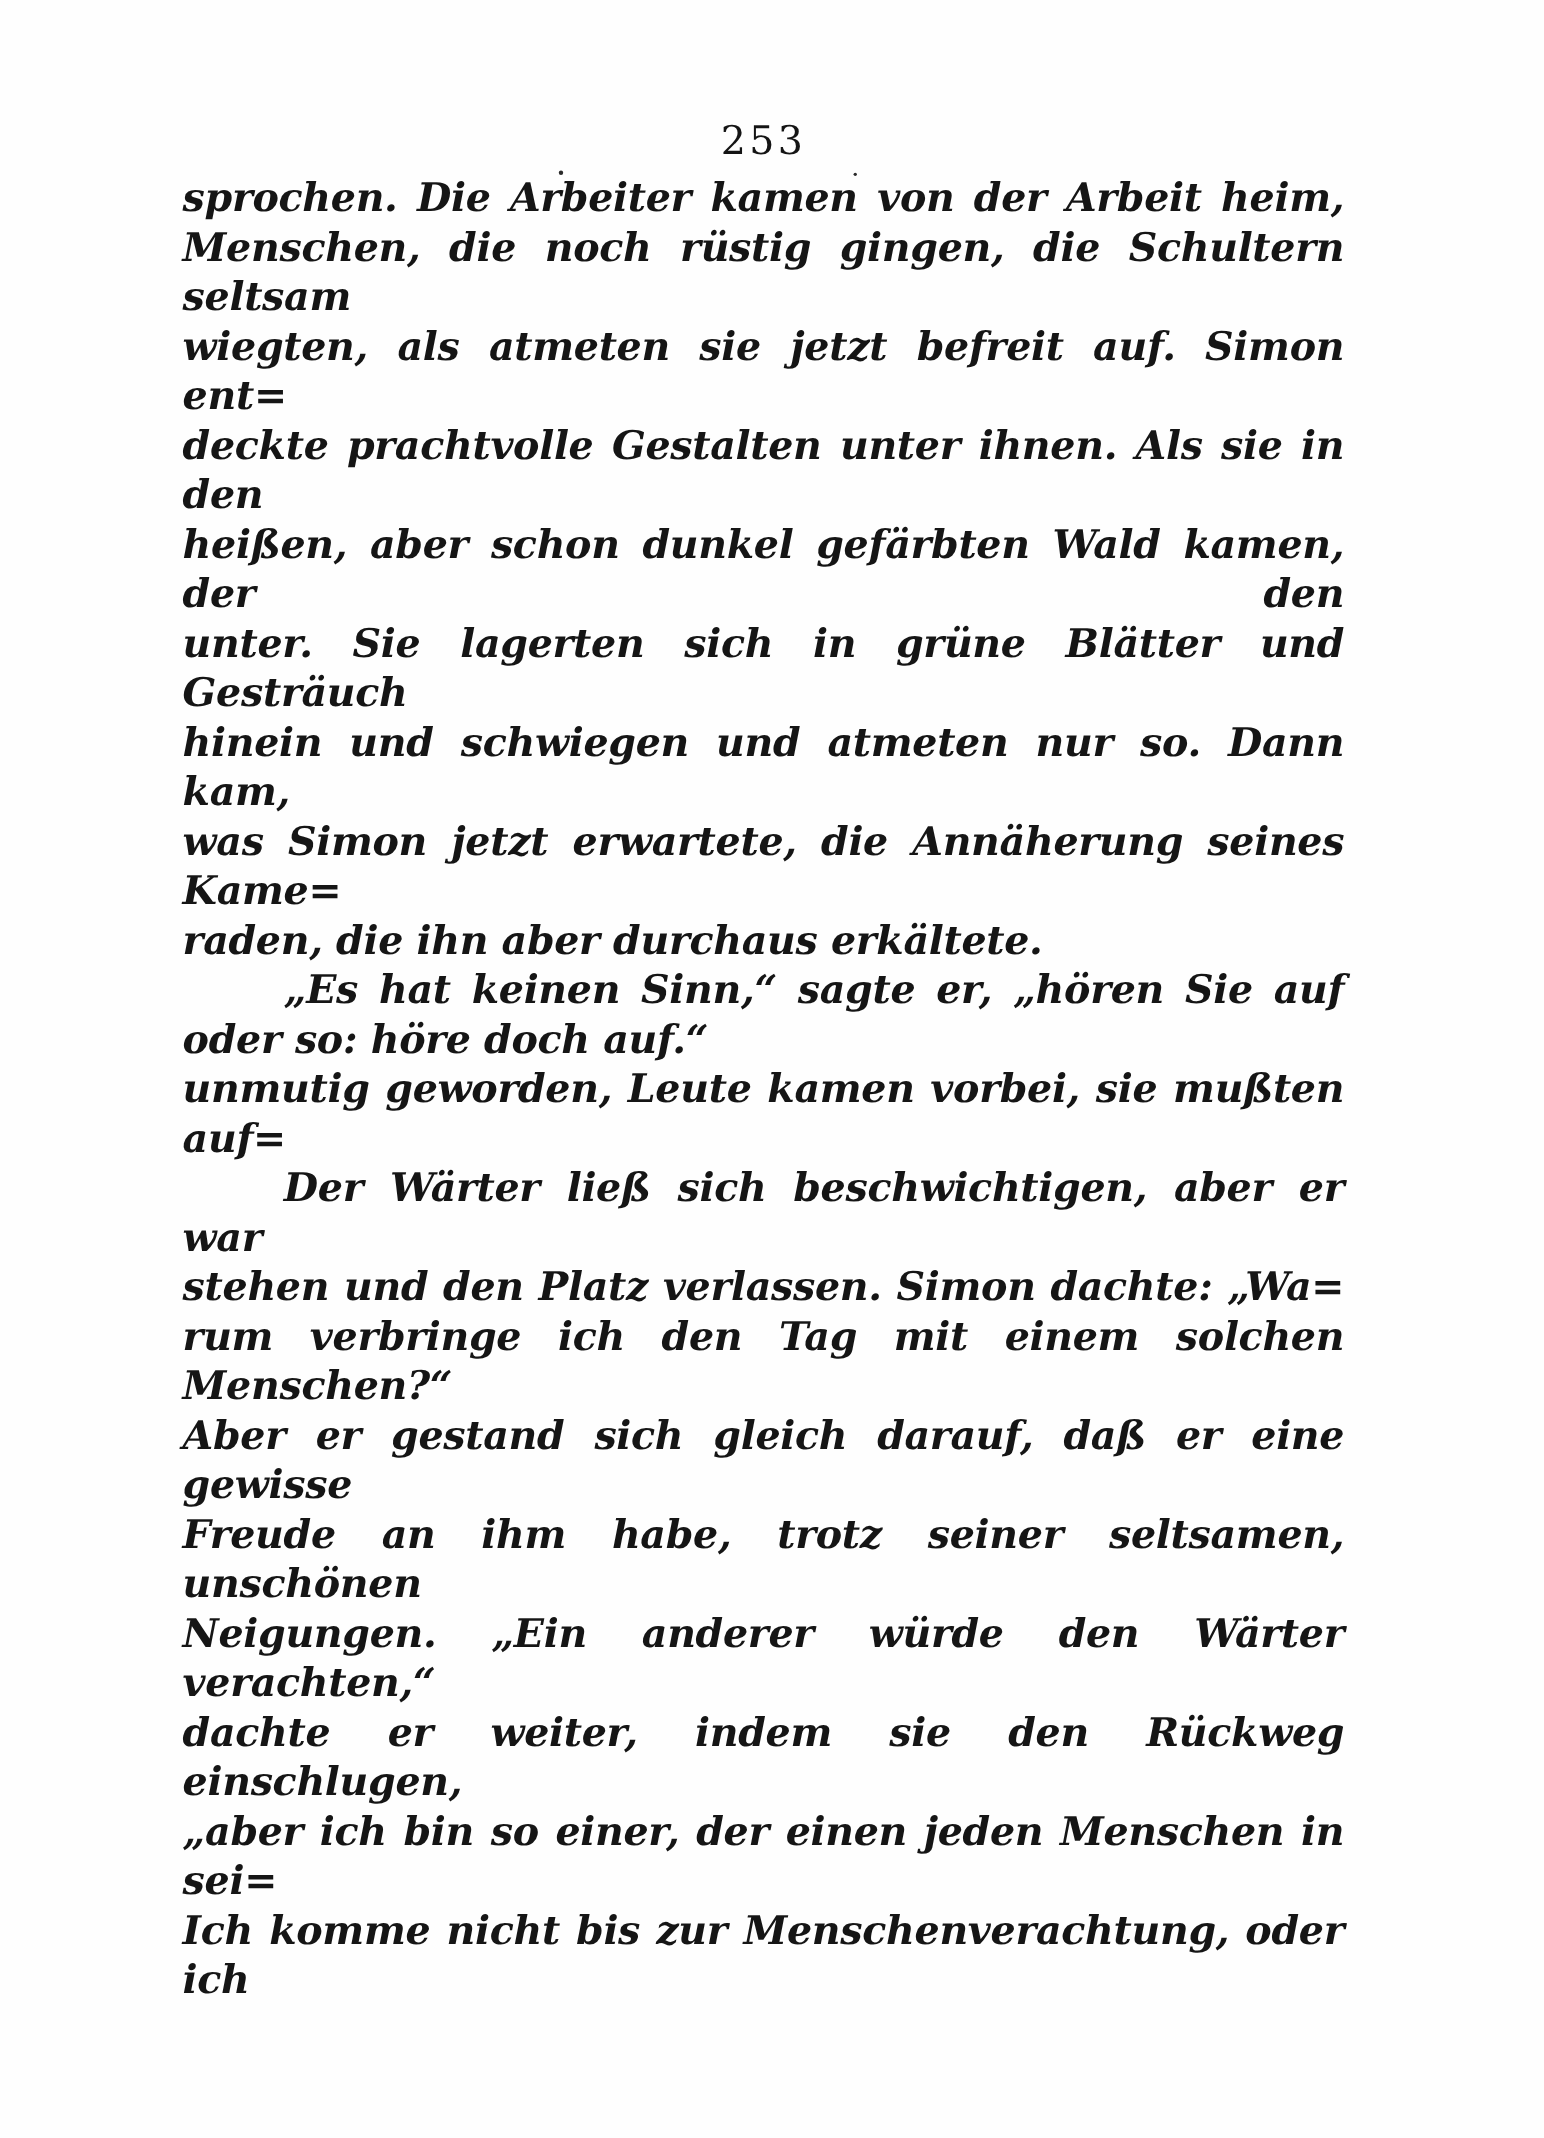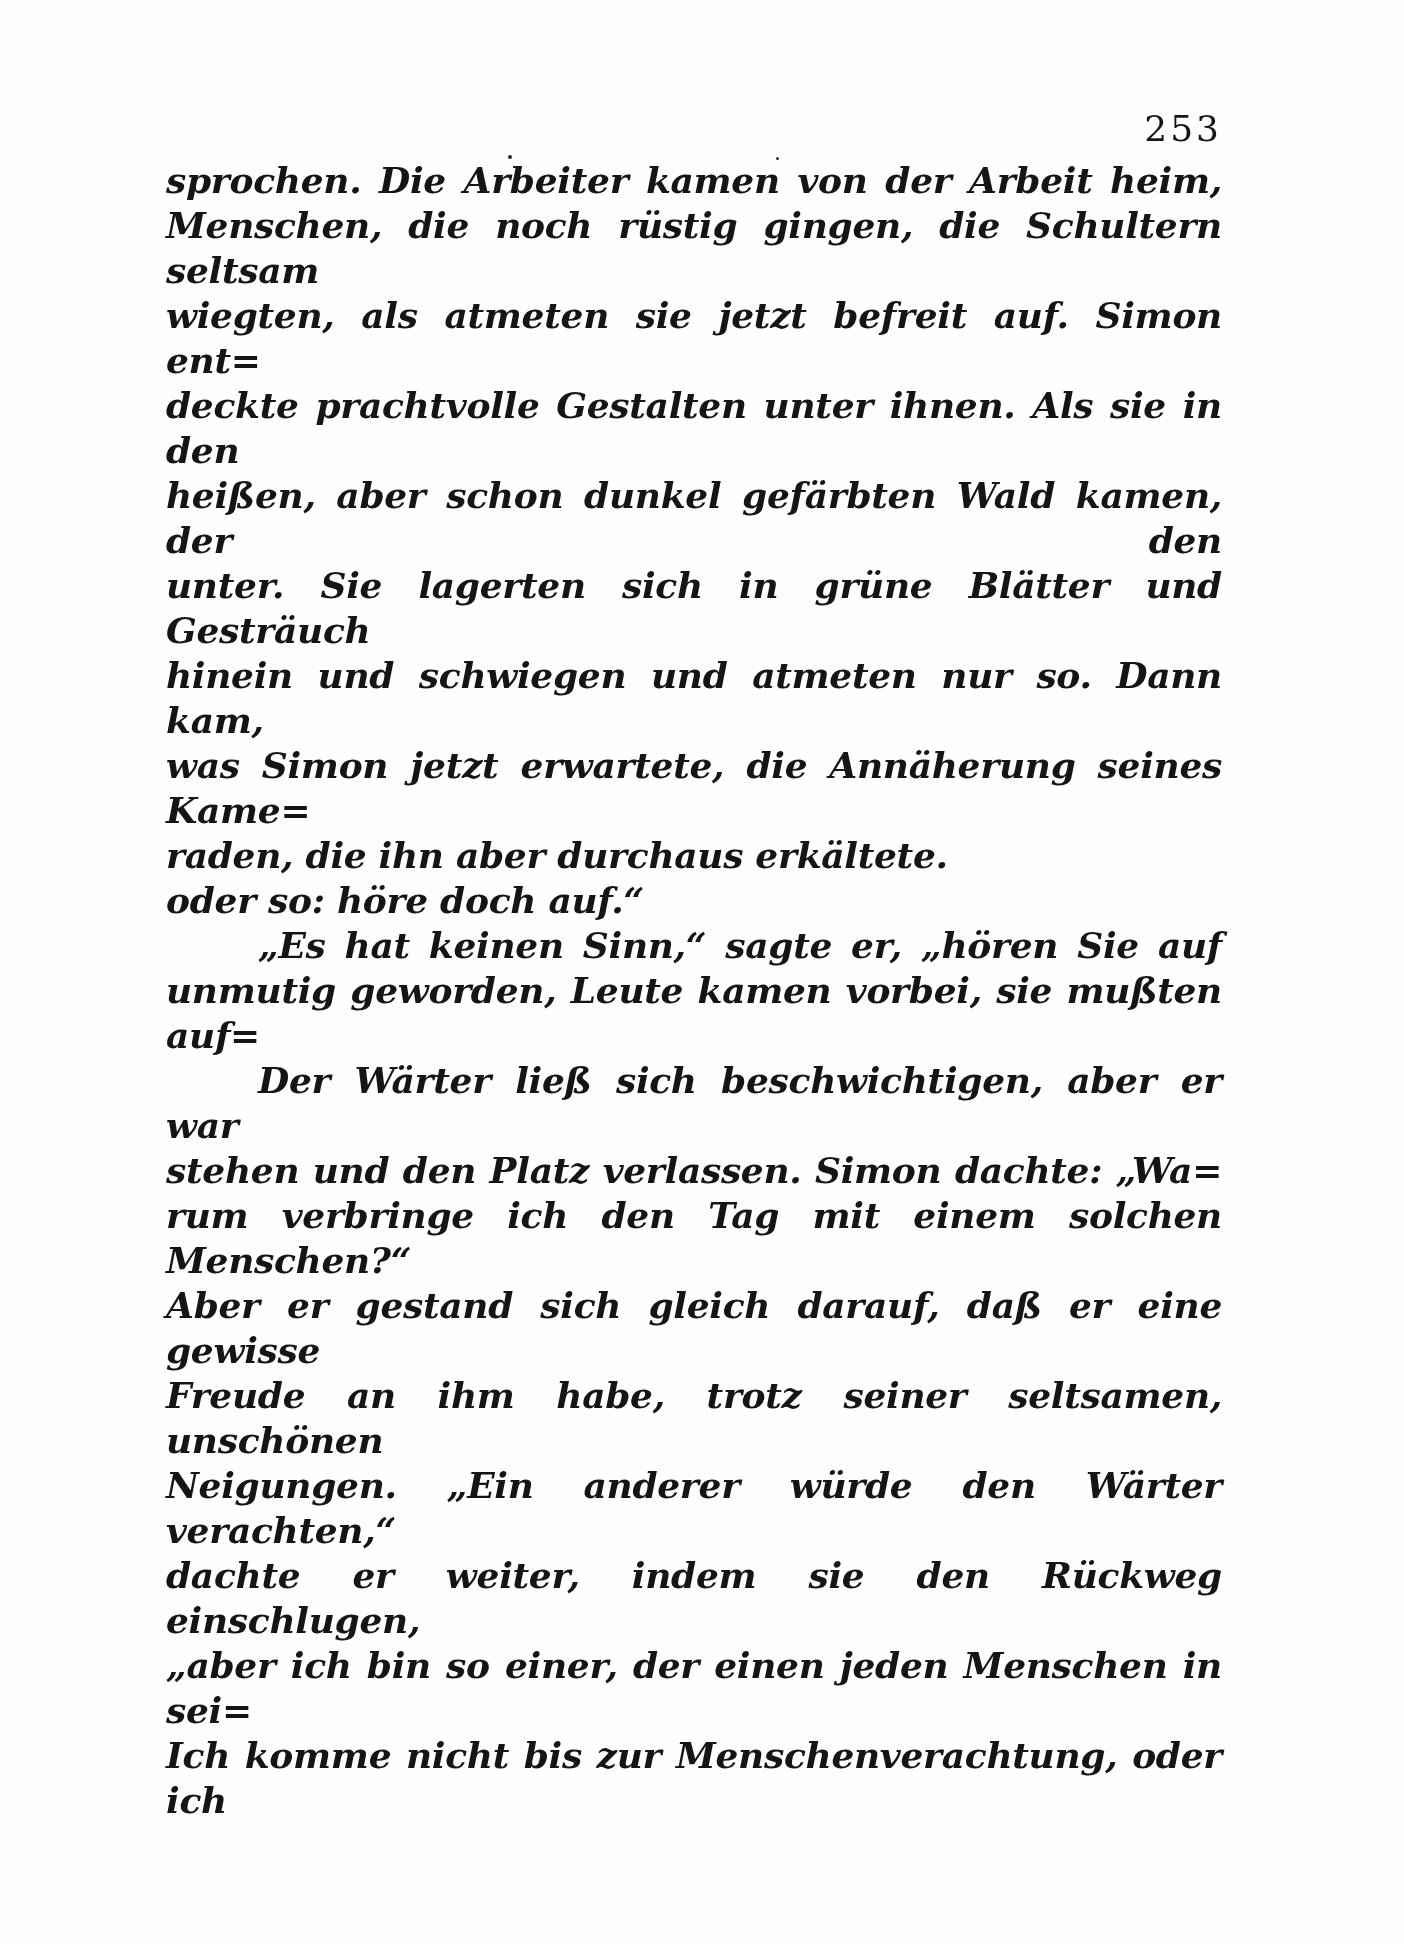--- a/index.html
+++ b/index.html
@@ -12,21 +12,21 @@
     width: 1404px;
     height: 1944px;
     background: #fefefe;
     overflow: hidden;
   }
   .page-number {
     position: absolute;
     top: 108px;
     left: 166px;
     width: 1056px;
-    text-align: right;
+    text-align: center;
     font-family: "DejaVu Serif", serif;
     font-size: 36px;
     letter-spacing: 3px;
     color: #141414;
   }
   .text-block {
     position: absolute;
     top: 158px;
     left: 166px;
     width: 1056px;
@@ -74,22 +74,22 @@
       <div class="line">wiegten, als atmeten sie jetzt befreit auf. Simon ent=</div>
       <div class="line">deckte prachtvolle Gestalten unter ihnen. Als sie in den</div>
       <div class="line">heißen, aber schon dunkel gefärbten Wald kamen, der den</div>
       <div class="line">unter. Sie lagerten sich in grüne Blätter und Gesträuch</div>
       <div class="line">hinein und schwiegen und atmeten nur so. Dann kam,</div>
       <div class="line">was Simon jetzt erwartete, die Annäherung seines Kame=</div>
       <div class="line last">raden, die ihn aber durchaus erkältete.</div>
     </div>
 
     <div class="paragraph">
+      <div class="line indent">„Es hat keinen Sinn,“ sagte er, „hören Sie auf</div>
       <div class="line last">oder so: höre doch auf.“</div>
-      <div class="line indent">„Es hat keinen Sinn,“ sagte er, „hören Sie auf</div>
     </div>
 
     <div class="paragraph">
       <div class="line">unmutig geworden, Leute kamen vorbei, sie mußten auf=</div>
       <div class="line indent">Der Wärter ließ sich beschwichtigen, aber er war</div>
       <div class="line">stehen und den Platz verlassen. Simon dachte: „Wa=</div>
       <div class="line">rum verbringe ich den Tag mit einem solchen Menschen?“</div>
       <div class="line">Aber er gestand sich gleich darauf, daß er eine gewisse</div>
       <div class="line">Freude an ihm habe, trotz seiner seltsamen, unschönen</div>
       <div class="line">Neigungen. „Ein anderer würde den Wärter verachten,“</div>

